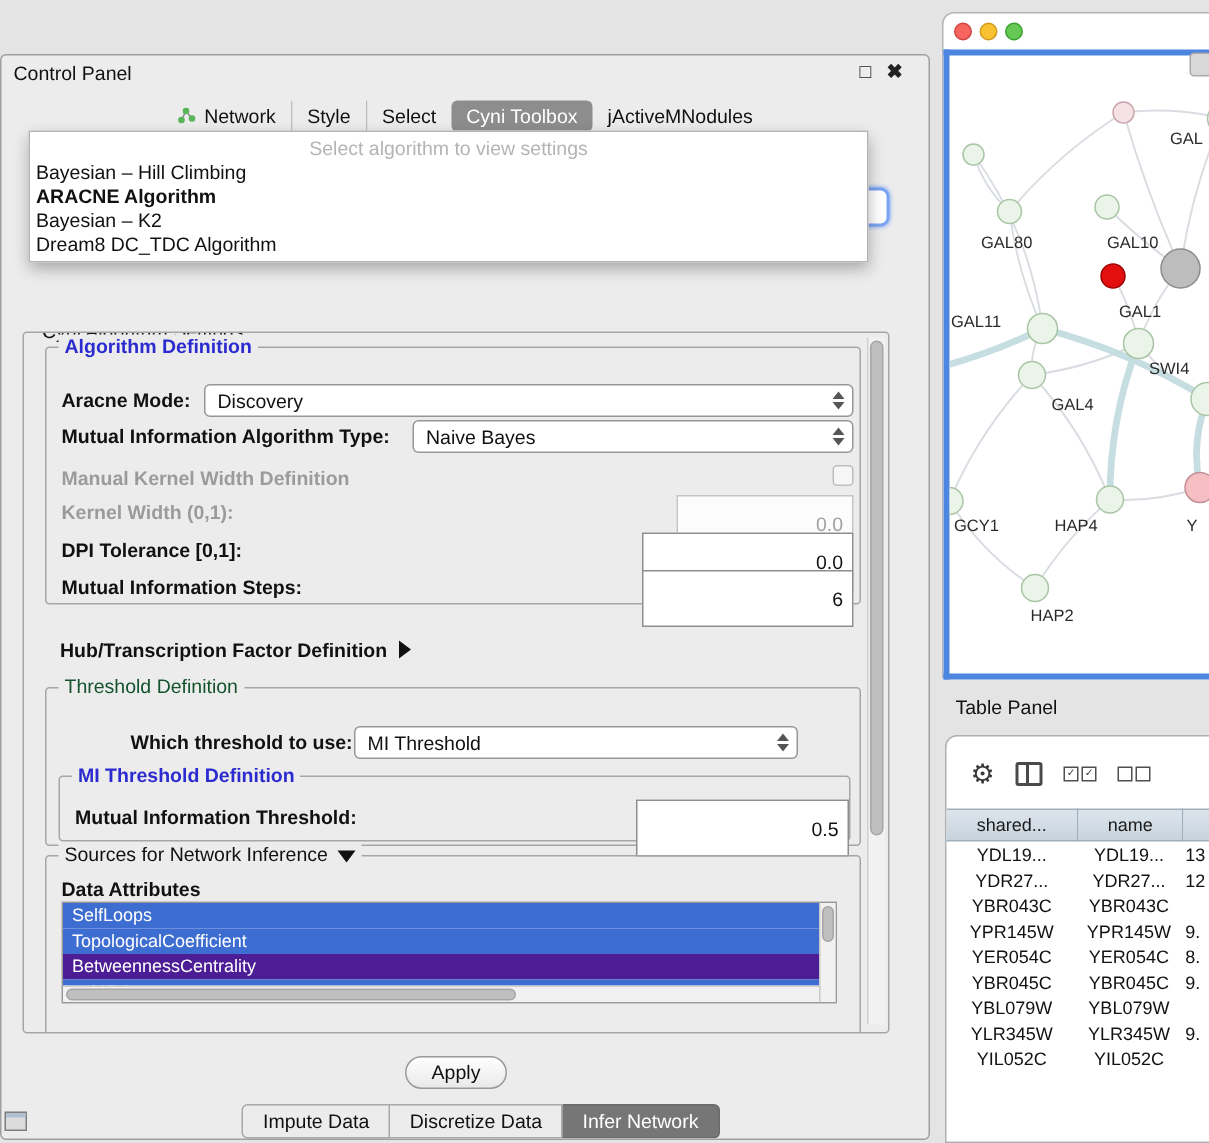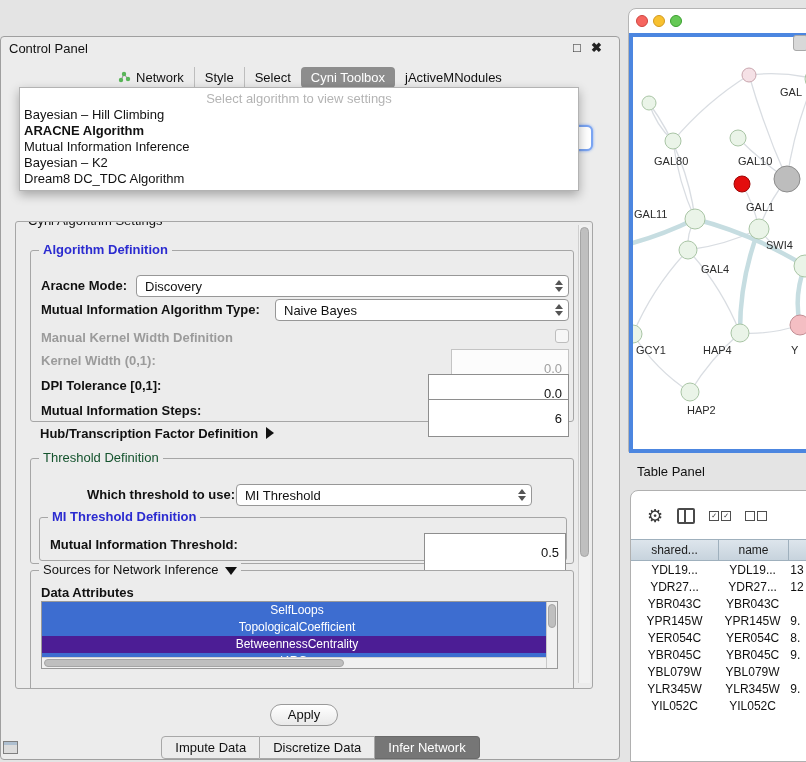--- a/index.html
+++ b/index.html
@@ -146,34 +146,33 @@
       </div>
     </div>
 
   <div class="frag-combo"></div>
 
   <div class="popup">
     <div class="algo-head">Select algorithm to view settings</div>
     <div id="algo-list">
         <div class="algo-item">Bayesian – Hill Climbing</div>
         <div class="algo-item sel">ARACNE Algorithm</div>
-        <div class="algo-item">Mutual Information Inference</div>
         <div class="algo-item">Bayesian – K2</div>
         <div class="algo-item">Dream8 DC_TDC Algorithm</div>
       </div>
   </div>
 
   <div class="group" style="left:14px;top:184px;width:578px;height:468px;overflow:hidden;">
     <div class="legend">Cyni Algorithm Settings</div>
 
     <div class="sbv" style="right:2px;top:3px;width:12px;height:458px;">
       <div class="sb-thumb" style="left:1px;right:1px;top:2px;height:330px;"></div>
     </div>
 
-    <div class="group" style="left:14px;top:28px;width:544px;height:172px;">
+    <div class="group" style="left:14px;top:9px;width:544px;height:172px;">
       <div class="legend blue">Algorithm Definition</div>
 
       <div class="lbl" style="left:10px;top:27px;">Aracne Mode:</div>
       <div class="combo" style="left:105px;top:24px;width:433px;">
         <span>Discovery</span>
         <span class="arrows">
             <span class="arr-up"></span>
             <span class="arr-dn"></span>
           </span>
       </div>
@@ -222,21 +221,21 @@
         <div class="tfield" style="left:384px;top:15px;width:142px;">0.5</div>
       </div>
     </div>
 
     <div class="group" style="left:14px;top:348px;width:544px;height:130px;">
       <div class="legend">
         <span>Sources for Network Inference</span><span class="tri-down"></span>
       </div>
       <div class="lbl" style="left:10px;top:14px;">Data Attributes</div>
 
-      <div class="attr-list" style="left:10px;top:30px;width:517px;height:68px;text-align:center;">
+      <div class="attr-list" style="left:10px;top:30px;width:517px;height:68px;">
         <div id="attr-items">
             <div class="attr-item" style="background: rgb(61, 109, 208);">SelfLoops</div>
             <div class="attr-item" style="background: rgb(61, 109, 208);">TopologicalCoefficient</div>
             <div class="attr-item" style="background: #4c1d95;">BetweennessCentrality</div>
             <div class="attr-item" style="background: rgb(61, 109, 208);">gal4RGexp</div>
           </div>
         <div class="sbv" style="right:0;top:0;width:11px;height:77px;border-left:1px solid #c9c9c9;">
           <div class="sb-thumb" style="left:1px;right:1px;top:2px;height:24px;"></div>
         </div>
         <div class="sbh" style="left:0;right:11px;bottom:0;height:11px;">

